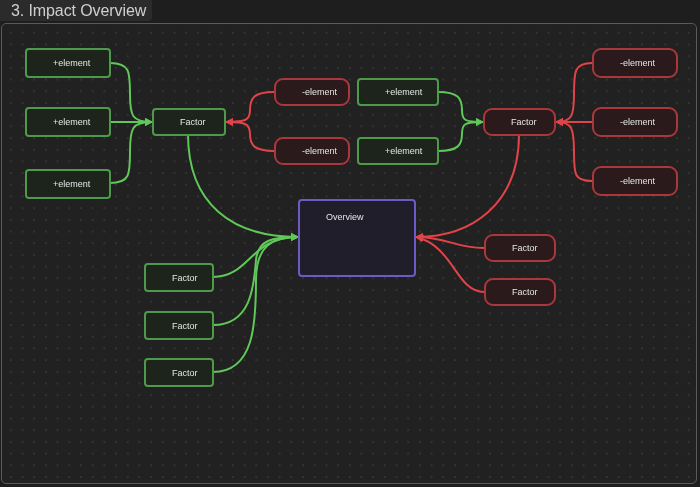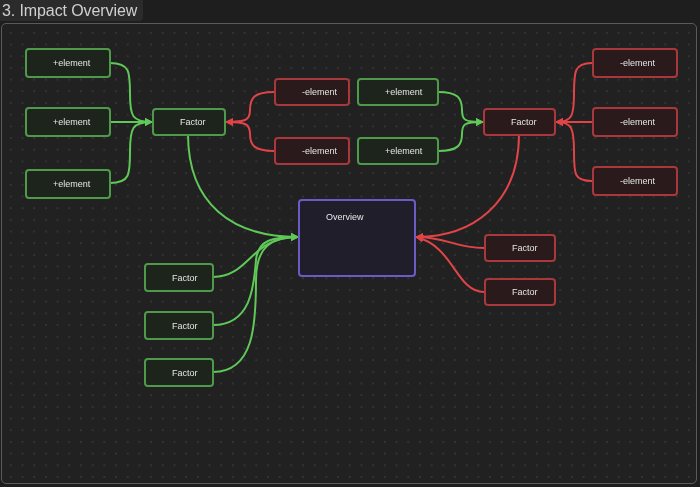--- a/index.html
+++ b/index.html
@@ -4,21 +4,21 @@
   <style>
     html, body { margin: 0; padding: 0; }
     body {
       width: 700px; height: 487px; overflow: hidden;
       background: #1e1e1e;
       font-family: "Liberation Sans", sans-serif;
       position: relative;
     }
     .title-tab {
       position: absolute; left: 0; top: 0;
-      height: 21px; padding: 0 6px 0 2px;
+      height: 21px; padding: 0 6px 0 11px;
       background: #2b2b2b;
       border-radius: 0 0 4px 0;
       color: #cfcfcf; font-size: 16px; line-height: 21px;
       letter-spacing: -0.1px;
     }
     .canvas {
       position: absolute; left: 1px; top: 23px;
       width: 694px; height: 459px;
       border: 1px solid #5a5a5a; border-radius: 5px;
       background-color: #212121;
@@ -30,21 +30,21 @@
     svg.edges { position: absolute; left: 0; top: 0; }
     .node {
       position: absolute; box-sizing: border-box;
       border: 2px solid; border-radius: 4px;
       color: #e6e6e6; font-size: 9px;
       display: flex; align-items: center;
       padding-left: 26px;
       cursor: pointer;
     }
     .node.pos { border-color: #4f9a4a; background: #1c241b; }
-    .node.neg { border-color: #a8383c; background: #2a1a1b; }
+    .node.neg { border-color: #a8383c; background: #2a1a1b; border-radius: 9px; }
     .node.comp {
       border-color: #6d5ac4; background: #201e2a;
       align-items: flex-start; padding-top: 11px;
     }
   </style>
 </head>
 <body>
 
 <div class="title-tab">3. Impact Overview</div>
 

